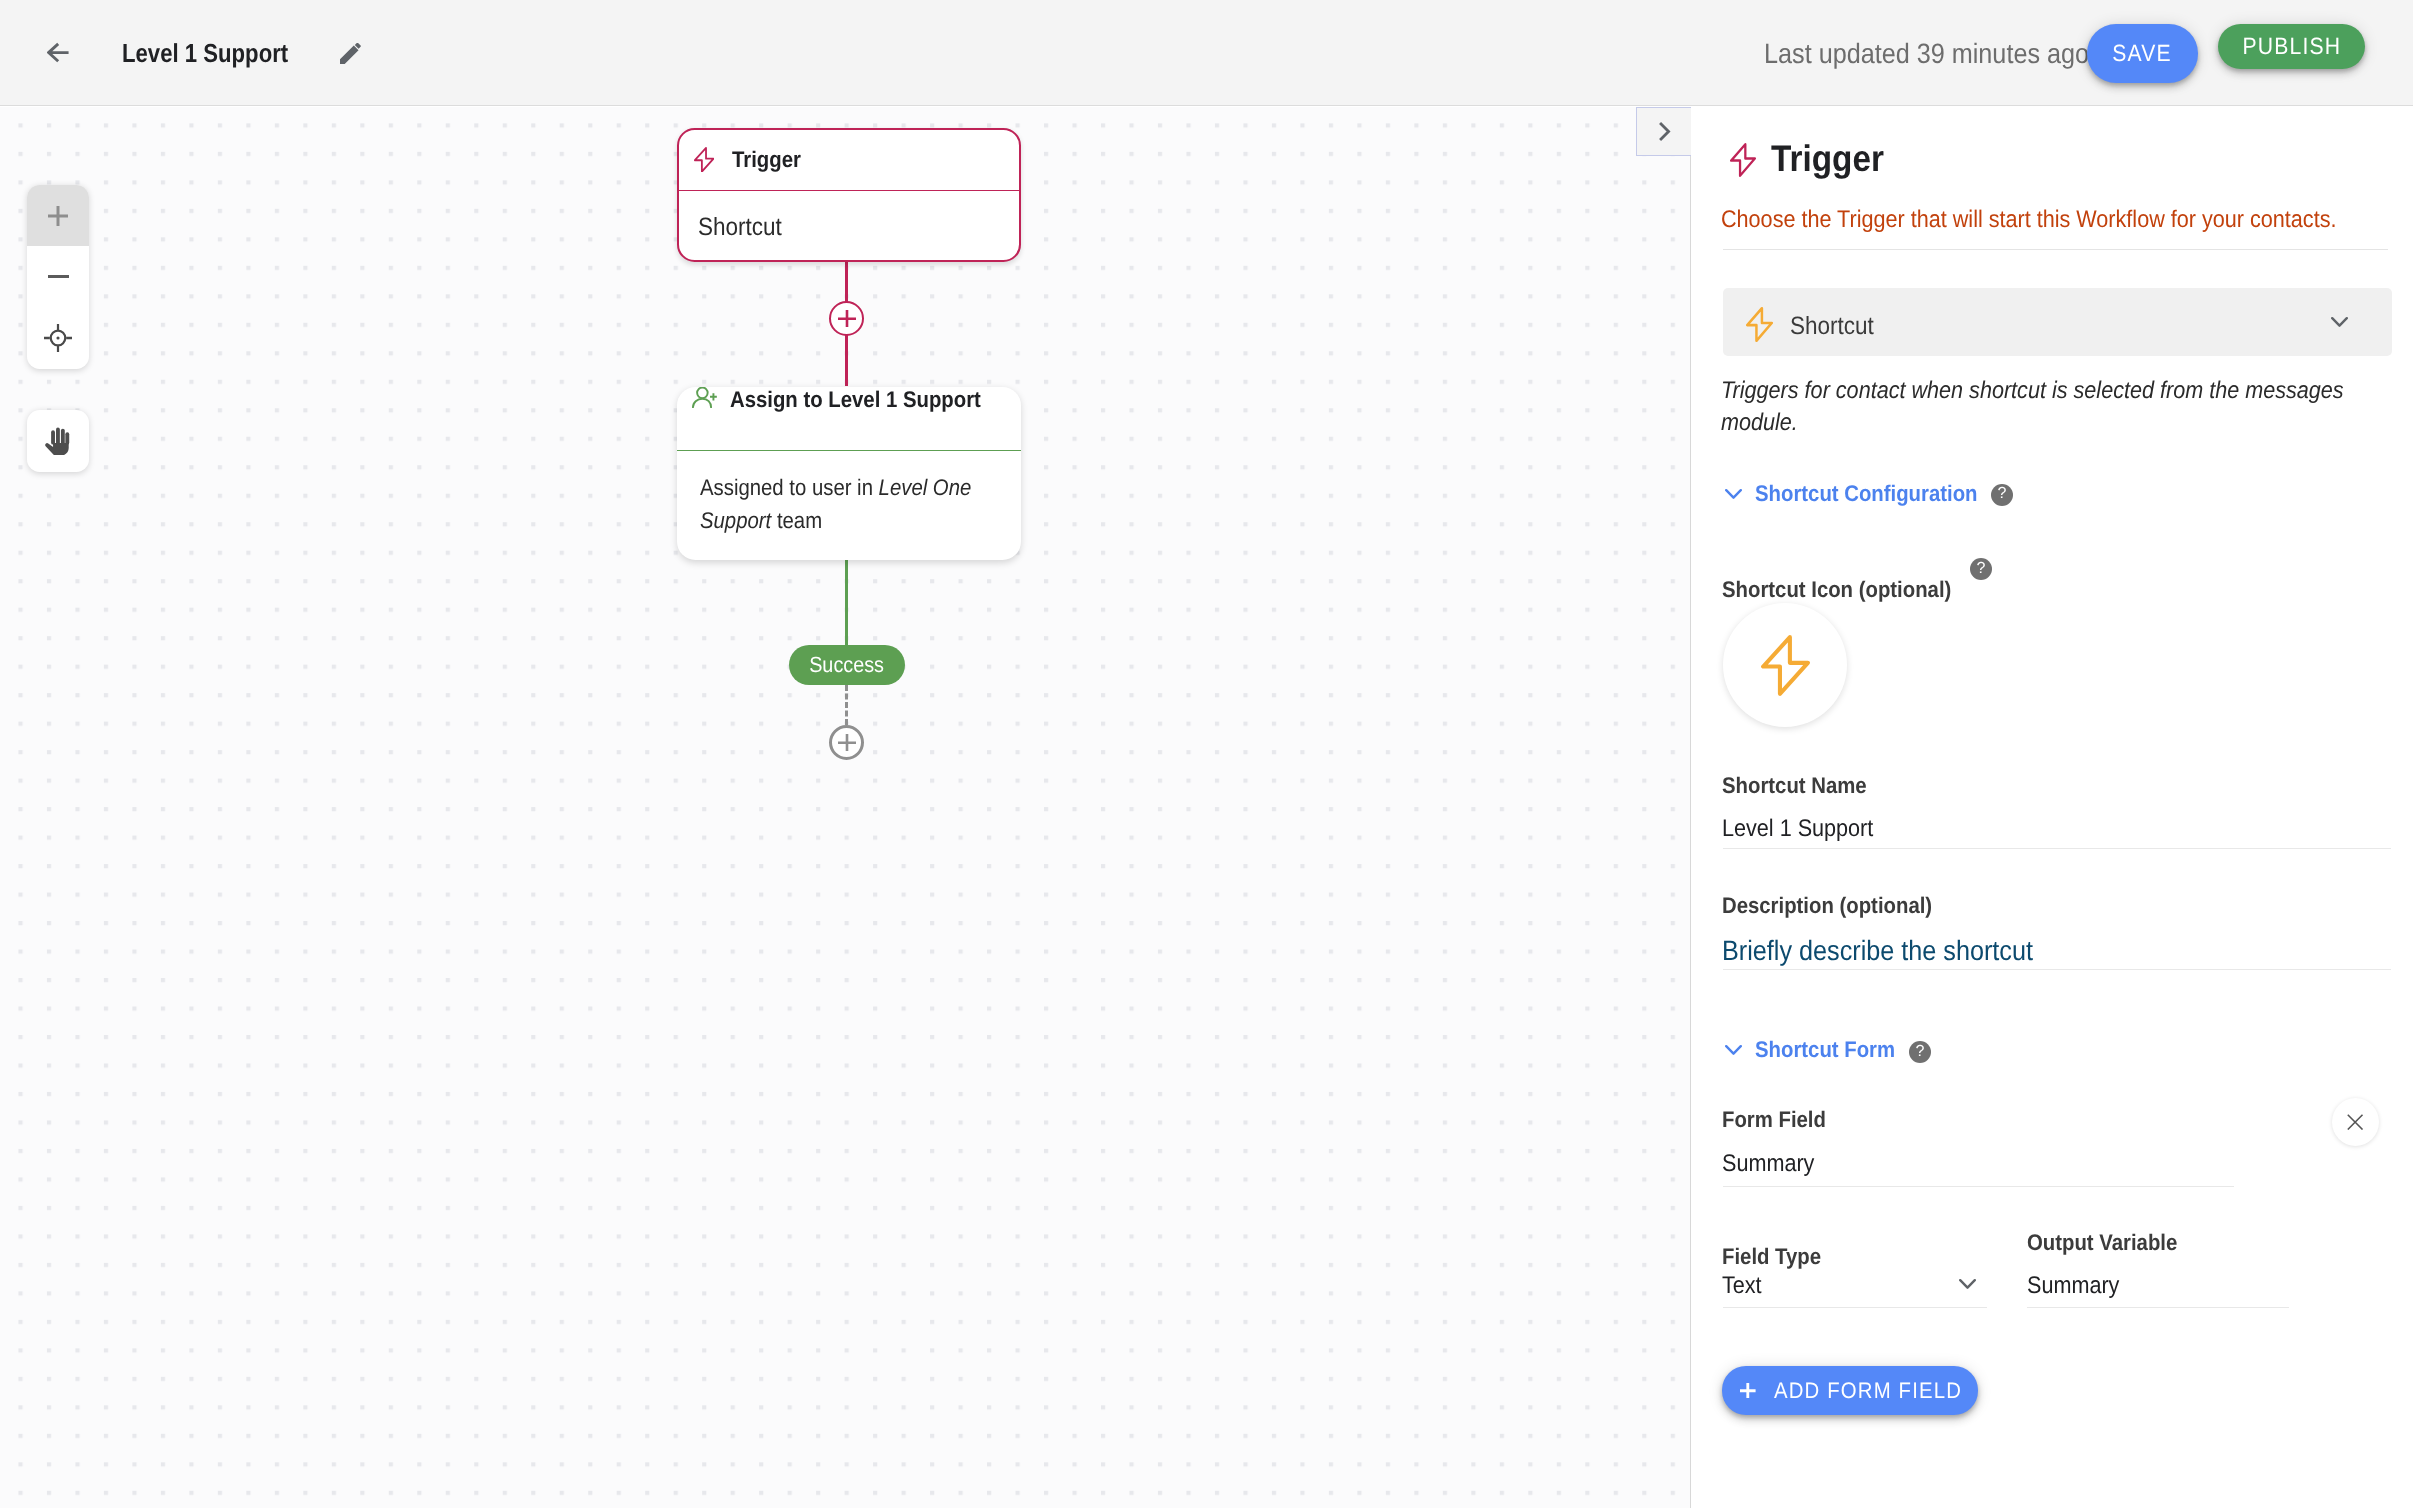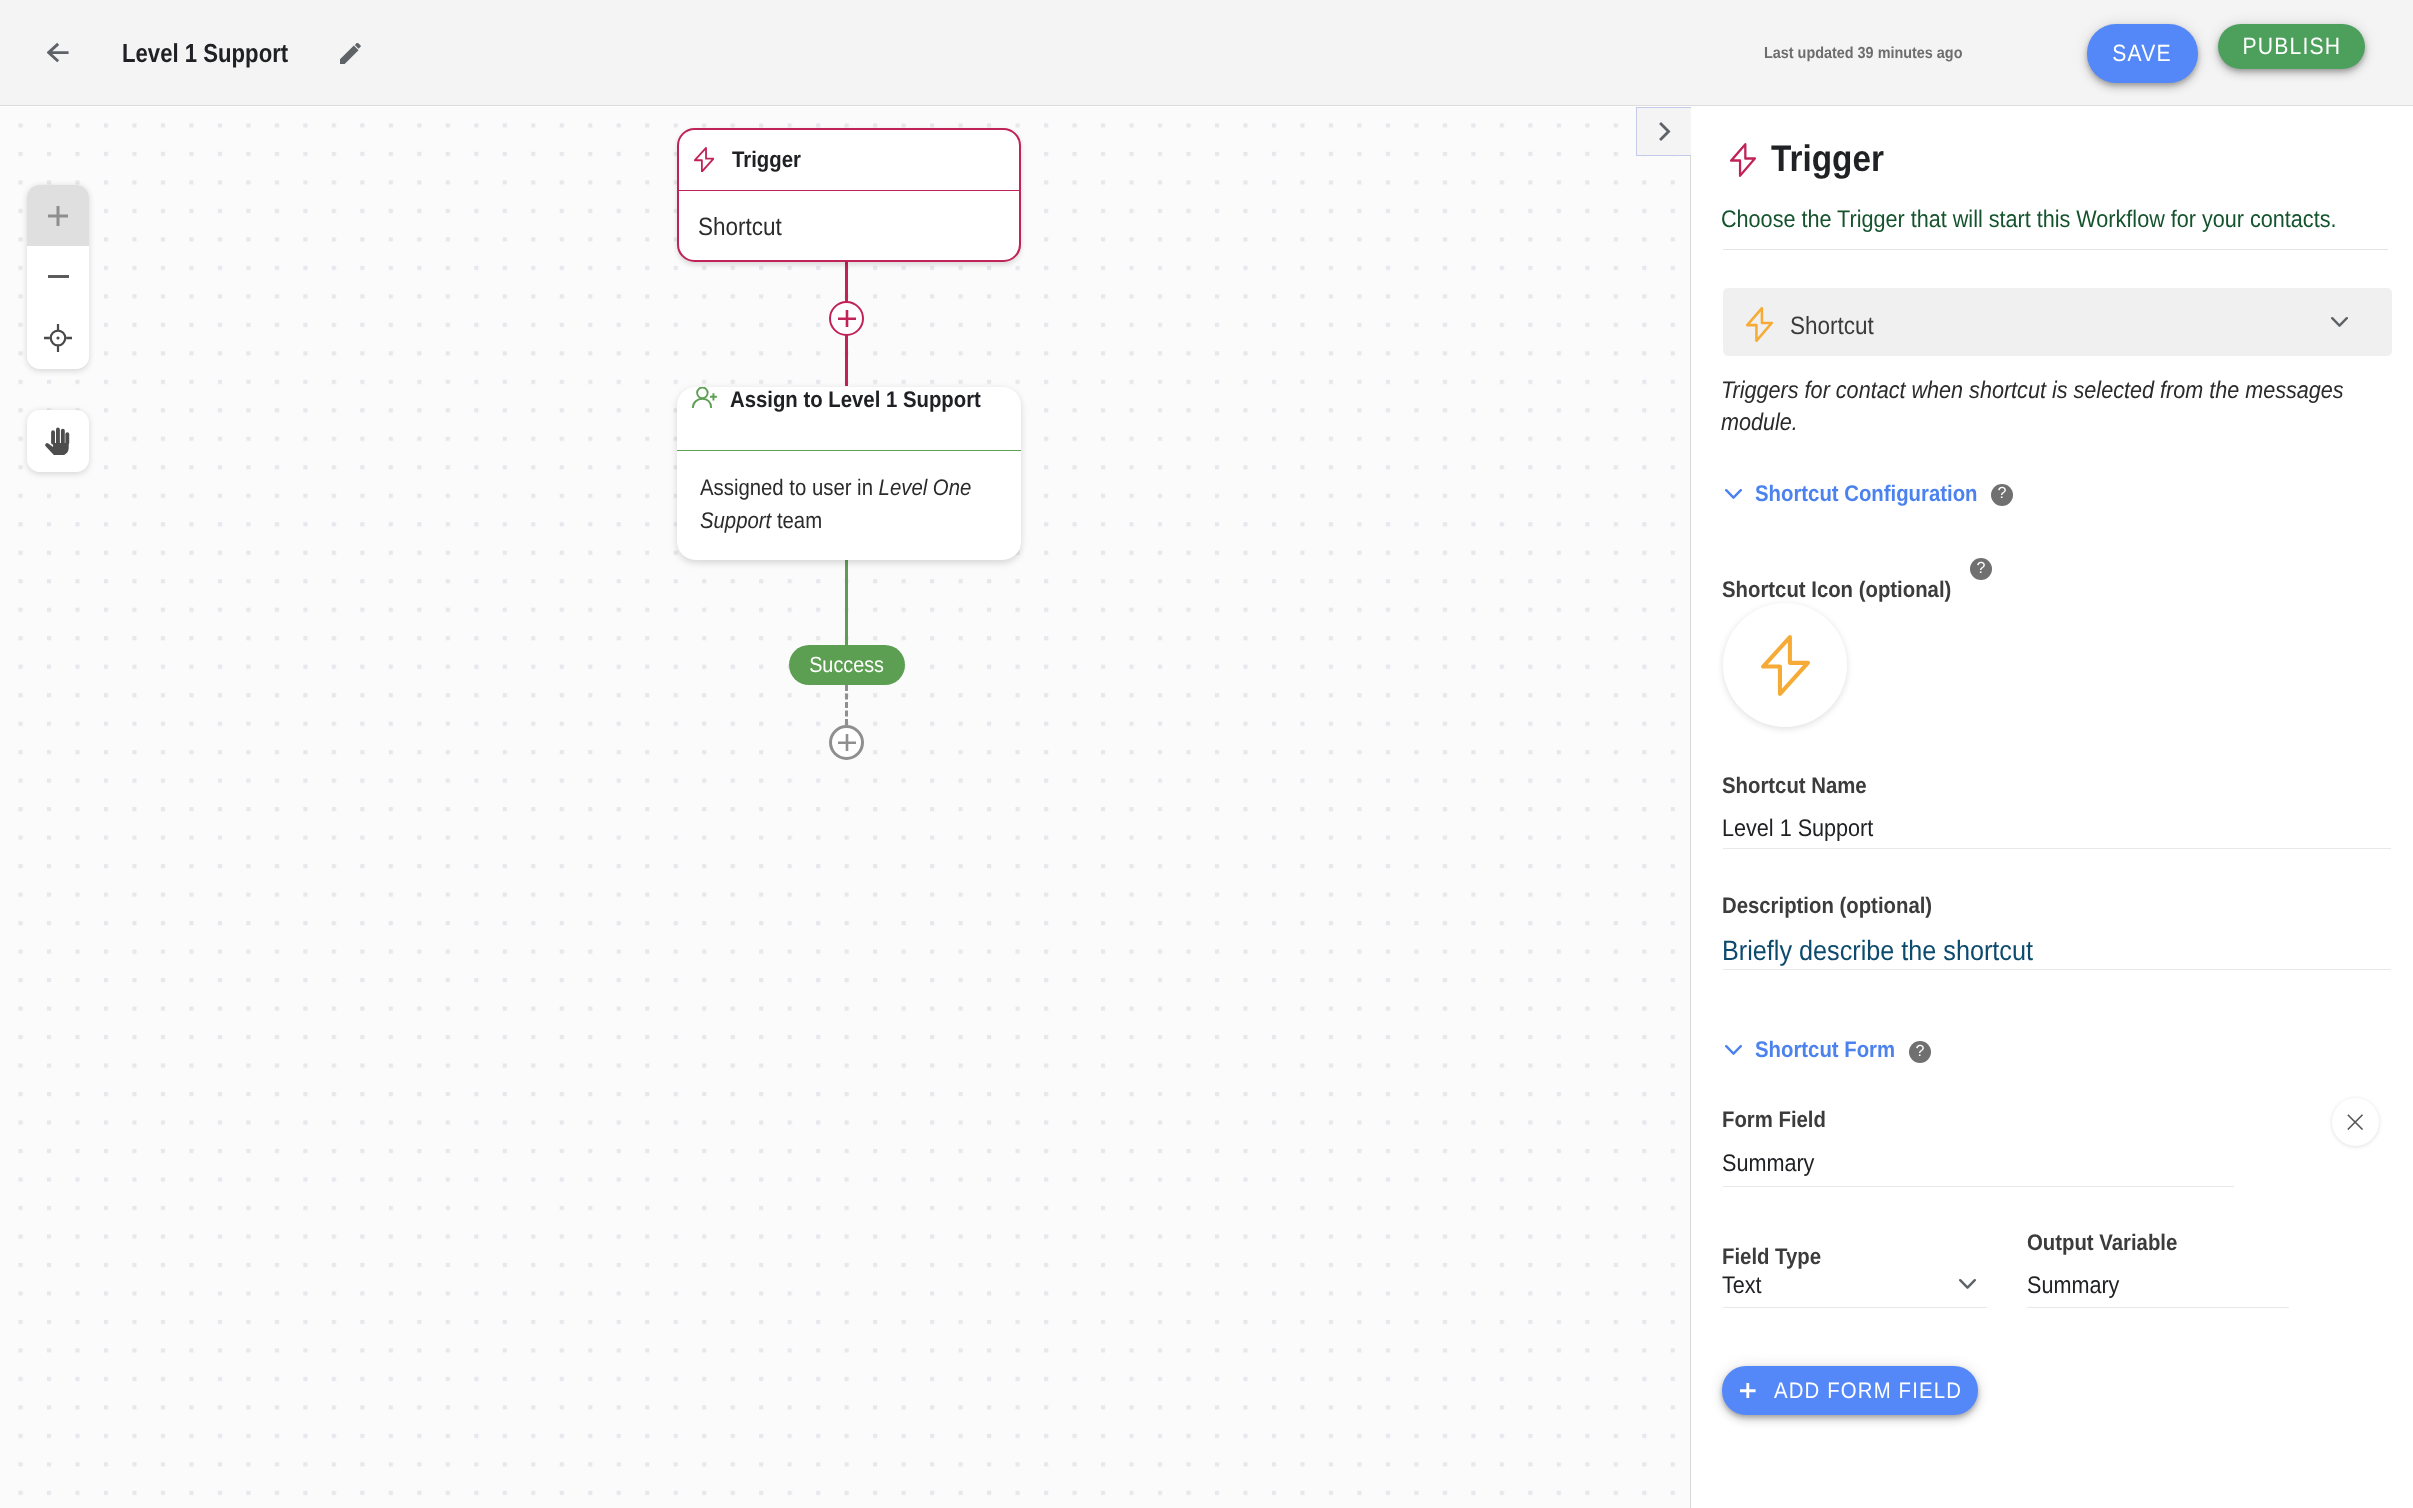--- a/index.html
+++ b/index.html
@@ -16,22 +16,22 @@
   
   .header { position:absolute; left:0; top:0; width:2413px; height:106px;
             background:#f4f4f4; border-bottom:0.8px solid #dcdcdc; }
   .back-btn { position:absolute; left:38px; top:33px; width:40px; height:40px;
               display:flex; align-items:center; justify-content:center; cursor:pointer; }
   .wf-title { position:absolute; left:122px; top:37px; font-size:26px; font-weight:700;
               color:#202124; line-height:33px; }
   .wf-title .s { transform:scaleX(0.852) translateZ(0); }
   .edit-btn { position:absolute; left:332px; top:35px; width:37px; height:37px;
               display:flex; align-items:center; justify-content:center; cursor:pointer; }
-  .last-updated { position:absolute; left:1764px; top:38px; font-size:16px; color:#6d6d6d;
-                  line-height:31px; white-space:nowrap;font-weight:bold; }
+  .last-updated { position:absolute; left:1764px; top:38px; font-size:28px; color:#6d6d6d;
+                  line-height:31px; white-space:nowrap; }
   .btn-save { position:absolute; left:2087px; top:23.5px; width:111px; height:59px;
               border-radius:29px; background:#5488f8; color:#fff; font-size:23.5px;
               font-weight:400; letter-spacing:1.3px; display:flex; align-items:center;
               justify-content:center; cursor:pointer;
               box-shadow:0 2.5px 4.2px rgba(0,0,0,.2),0 0.8px 15px rgba(0,0,0,.12),0 5px 8.4px rgba(0,0,0,.14); }
   .btn-publish { position:absolute; left:2218px; top:23.5px; width:147px; height:45px;
               border-radius:29px; background:#4ca05c; color:#fff; font-size:23.5px;
               font-weight:400; letter-spacing:1.3px; display:flex; align-items:center;
               justify-content:center; cursor:pointer;
               box-shadow:0 2.5px 4.2px rgba(0,0,0,.2),0 0.8px 15px rgba(0,0,0,.12),0 5px 8.4px rgba(0,0,0,.14); }
@@ -82,21 +82,21 @@
   
   .collapse-tab { position:absolute; left:1636px; top:107px; width:55px; height:49px;
                   background:#f4f4f4; border:0.8px solid #c5cae9; border-right:none;
                   display:flex; align-items:center; justify-content:center; cursor:pointer; z-index:5; }
 
   
   .panel { position:absolute; left:1690px; top:107px; width:723px; height:1401px;
            background:#fff; border-left:0.8px solid #d8d8d8; overflow:hidden; }
   .p-title { position:absolute; left:39px; top:31px; display:flex; align-items:center; }
   .p-title .t { font-size:37px; font-weight:700; color:#202124; margin-left:15px; }
-  .p-sub { position:absolute; left:30px; top:96px; font-size:24px; color:#14532d; line-height:34px; }
+  .p-sub { position:absolute; left:30px; top:96px; font-size:24px; color:#c2410c; line-height:34px; }
   .p-divider { position:absolute; left:32px; top:142px; width:665px; height:0.8px; background:#e4e4e4; }
 
   .select-box { position:absolute; left:32px; top:181px; width:669px; height:68px;
                 background:#f0f0f0; border-radius:5px; display:flex; align-items:center;
                 padding:0 44px 0 22.6px; cursor:pointer; }
   .select-box .lbl { font-size:25px; color:#3a3a3a; margin-left:17.6px; position:relative; top:4.2px; }
   .select-box .chev { margin-left:auto; display:flex; }
   .p-note { position:absolute; left:30px; top:268px; width:708px; font-size:24px; color:#2b2b2b;
             font-style:italic; line-height:32px; }
 

